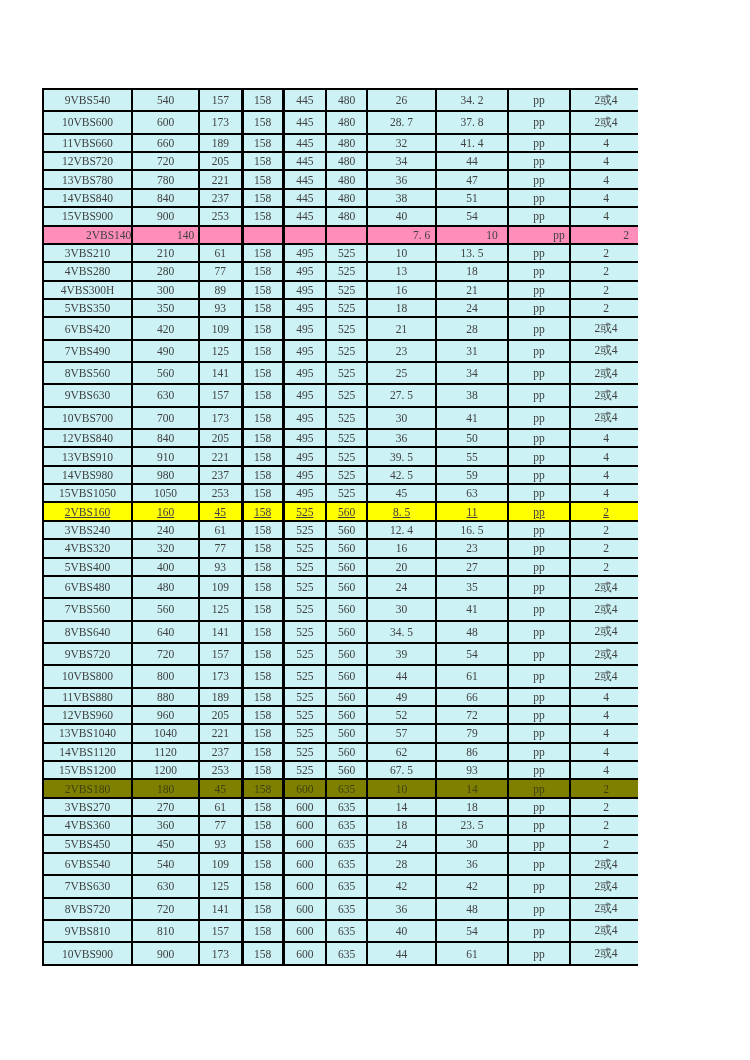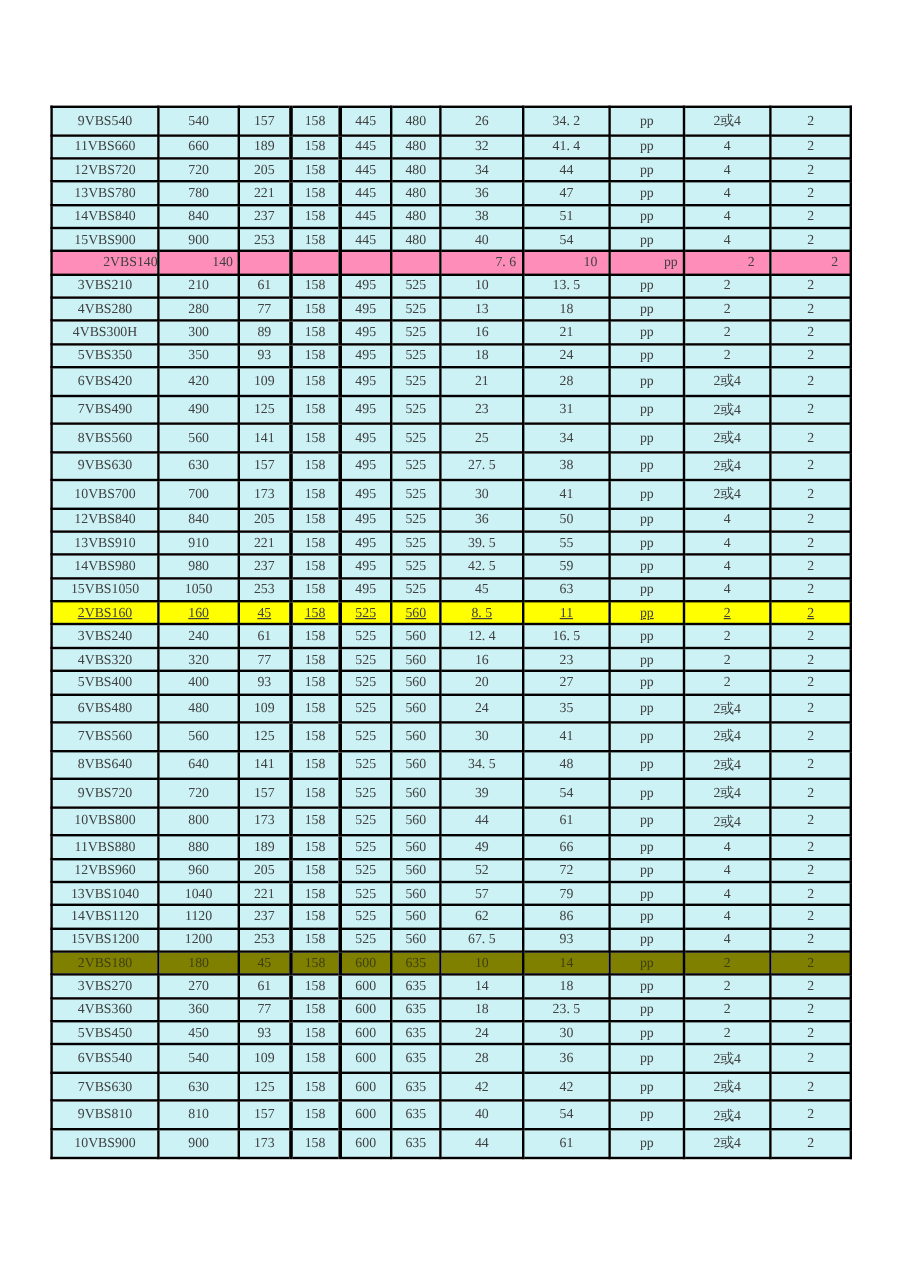--- a/index.html
+++ b/index.html
@@ -5,21 +5,21 @@
   html, body {
     margin: 0;
     padding: 0;
     width: 750px;
     height: 1060px;
     background: #ffffff;
     font-family: "Liberation Serif", "DejaVu Serif", serif;
   }
   .sheet {
     position: relative;
-    width: 750px;
+    width: 638px;
     height: 1060px;
     background: #ffffff;
     overflow: hidden;
   }
   table.spec {
     position: absolute;
     left: 42px;
     top: 88px;
     width: 668px;
     height: 878px;
@@ -73,20 +73,33 @@
           <td>158</td>
           <td>445</td>
           <td>480</td>
           <td>26</td>
           <td>34. 2</td>
           <td>pp</td>
           <td>2或4</td>
           <td>2</td>
         </tr>
         <tr>
+          <td>10VBS600</td>
+          <td>600</td>
+          <td>173</td>
+          <td>158</td>
+          <td>445</td>
+          <td>480</td>
+          <td>28. 7</td>
+          <td>37. 8</td>
+          <td>pp</td>
+          <td>2或4</td>
+          <td>2</td>
+        </tr>
+        <tr>
           <td>11VBS660</td>
           <td>660</td>
           <td>189</td>
           <td>158</td>
           <td>445</td>
           <td>480</td>
           <td>32</td>
           <td>41. 4</td>
           <td>pp</td>
           <td>4</td>
@@ -575,20 +588,33 @@
         </tr>
         <tr>
           <td>7VBS630</td>
           <td>630</td>
           <td>125</td>
           <td>158</td>
           <td>600</td>
           <td>635</td>
           <td>42</td>
           <td>42</td>
+          <td>pp</td>
+          <td>2或4</td>
+          <td>2</td>
+        </tr>
+        <tr>
+          <td>8VBS720</td>
+          <td>720</td>
+          <td>141</td>
+          <td>158</td>
+          <td>600</td>
+          <td>635</td>
+          <td>36</td>
+          <td>48</td>
           <td>pp</td>
           <td>2或4</td>
           <td>2</td>
         </tr>
         <tr>
           <td>9VBS810</td>
           <td>810</td>
           <td>157</td>
           <td>158</td>
           <td>600</td>

